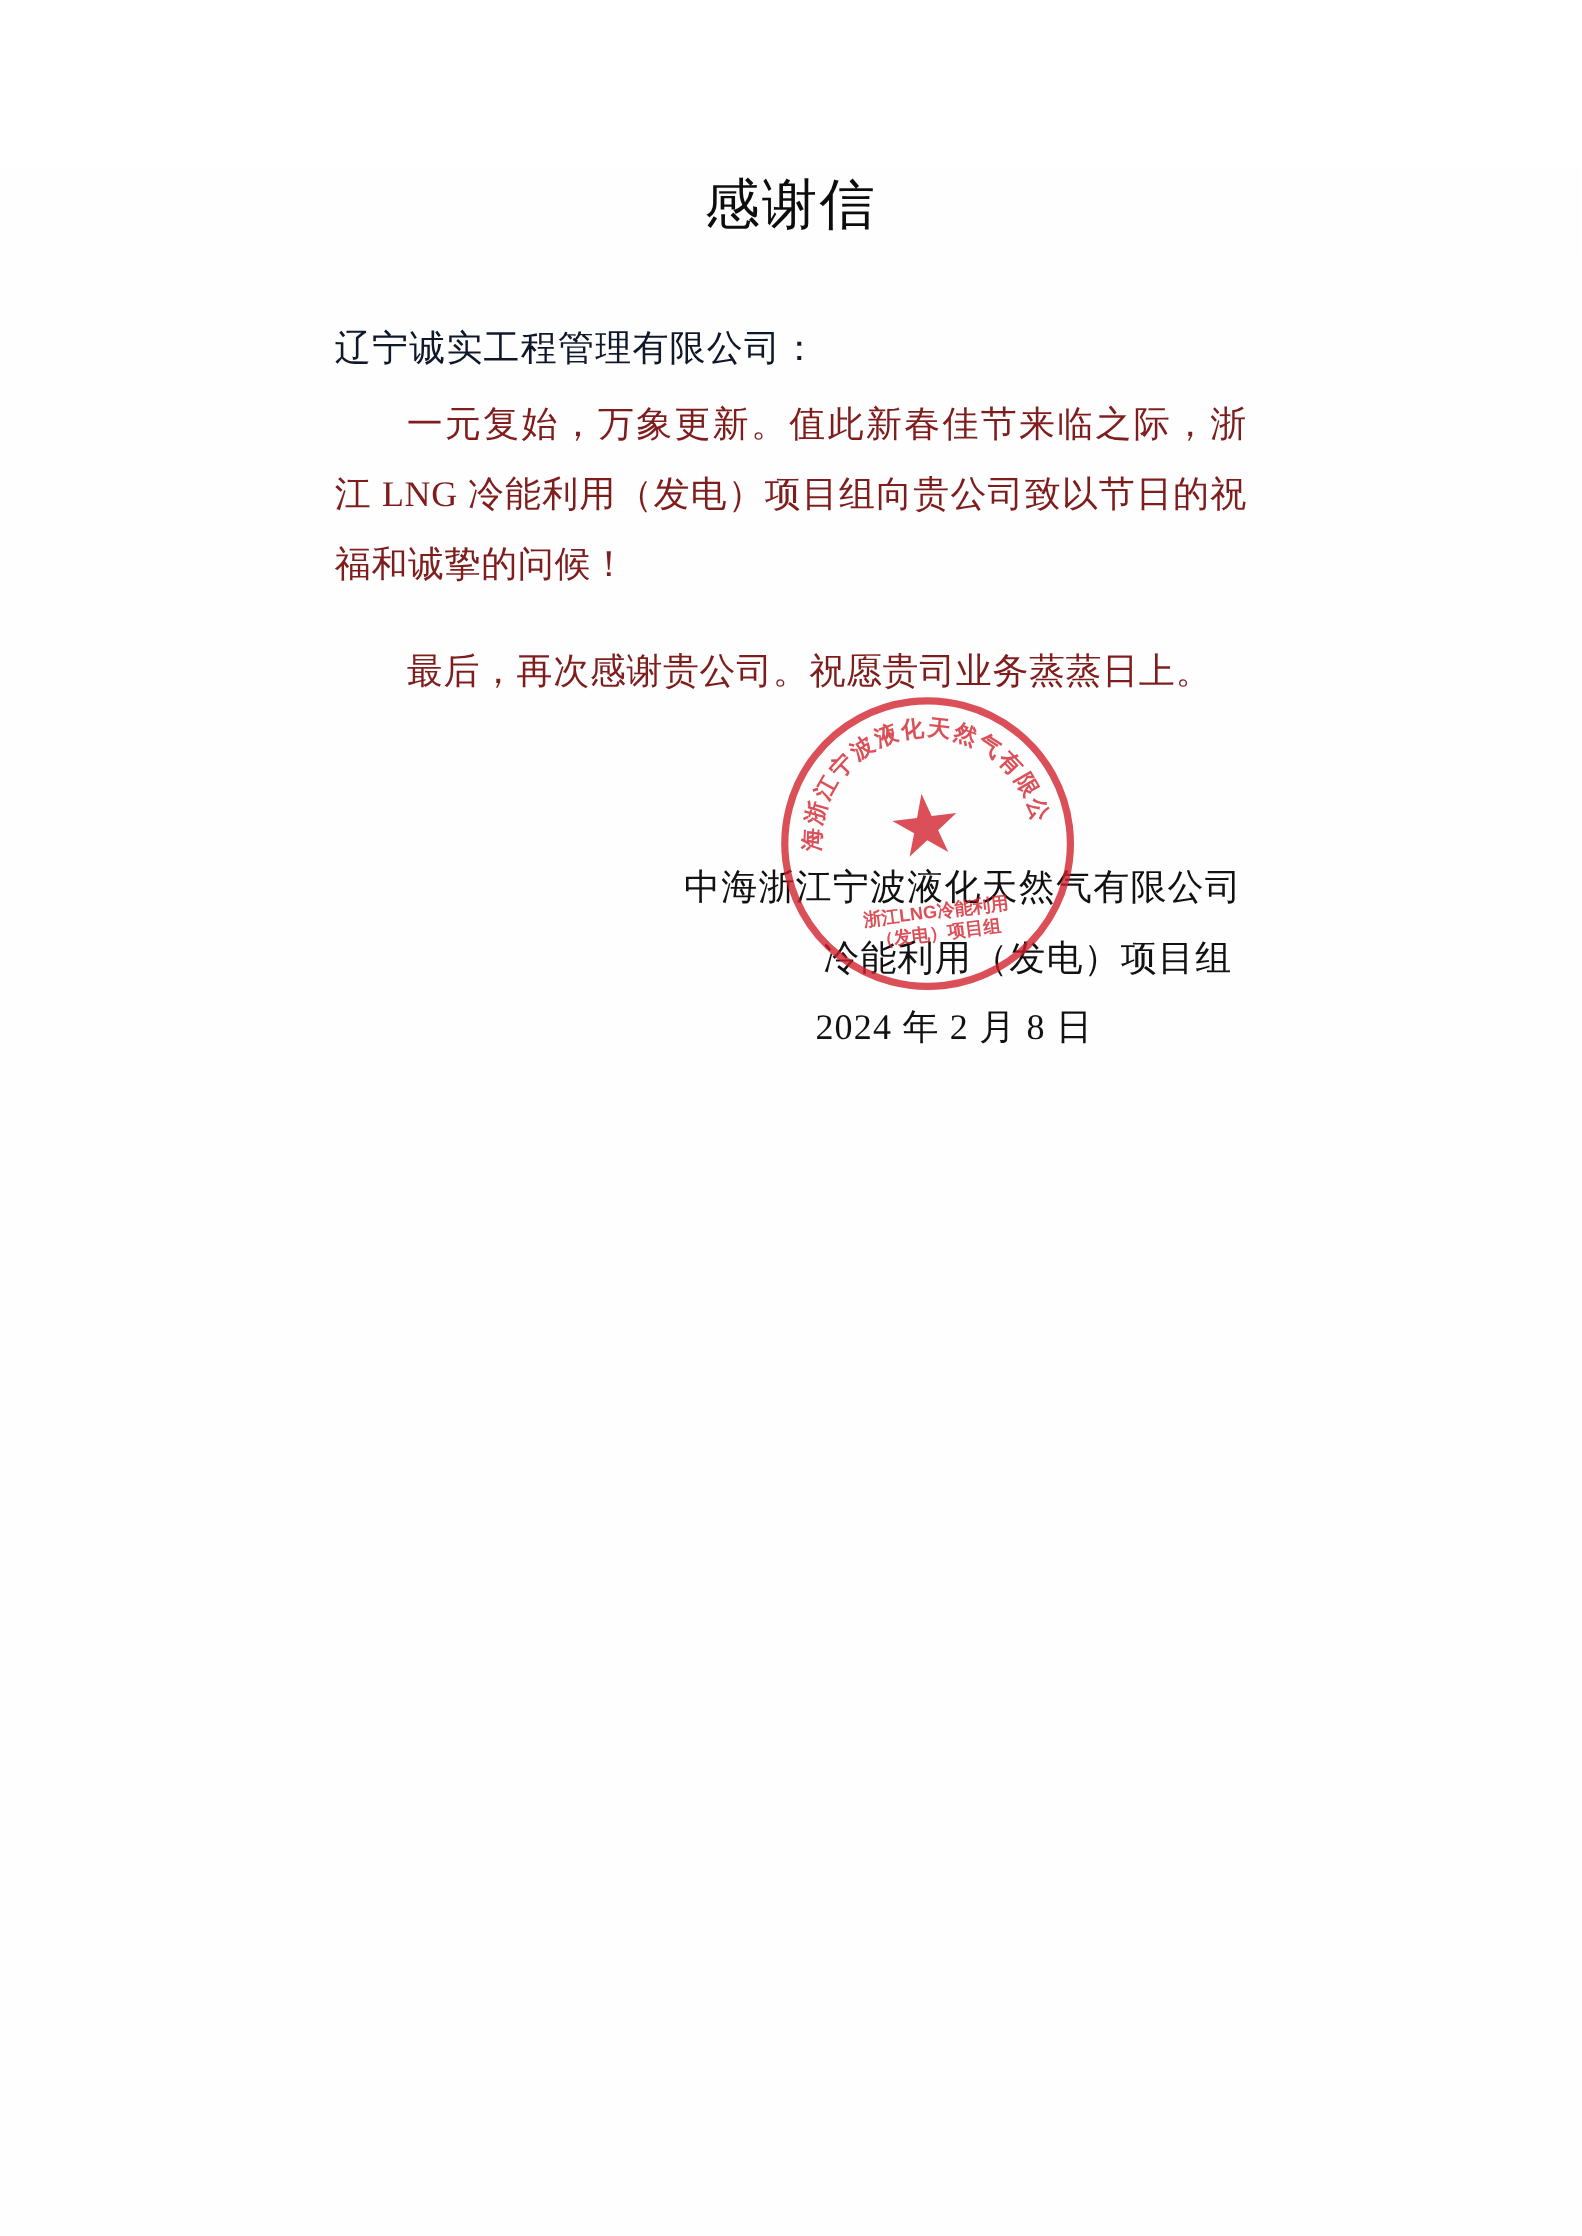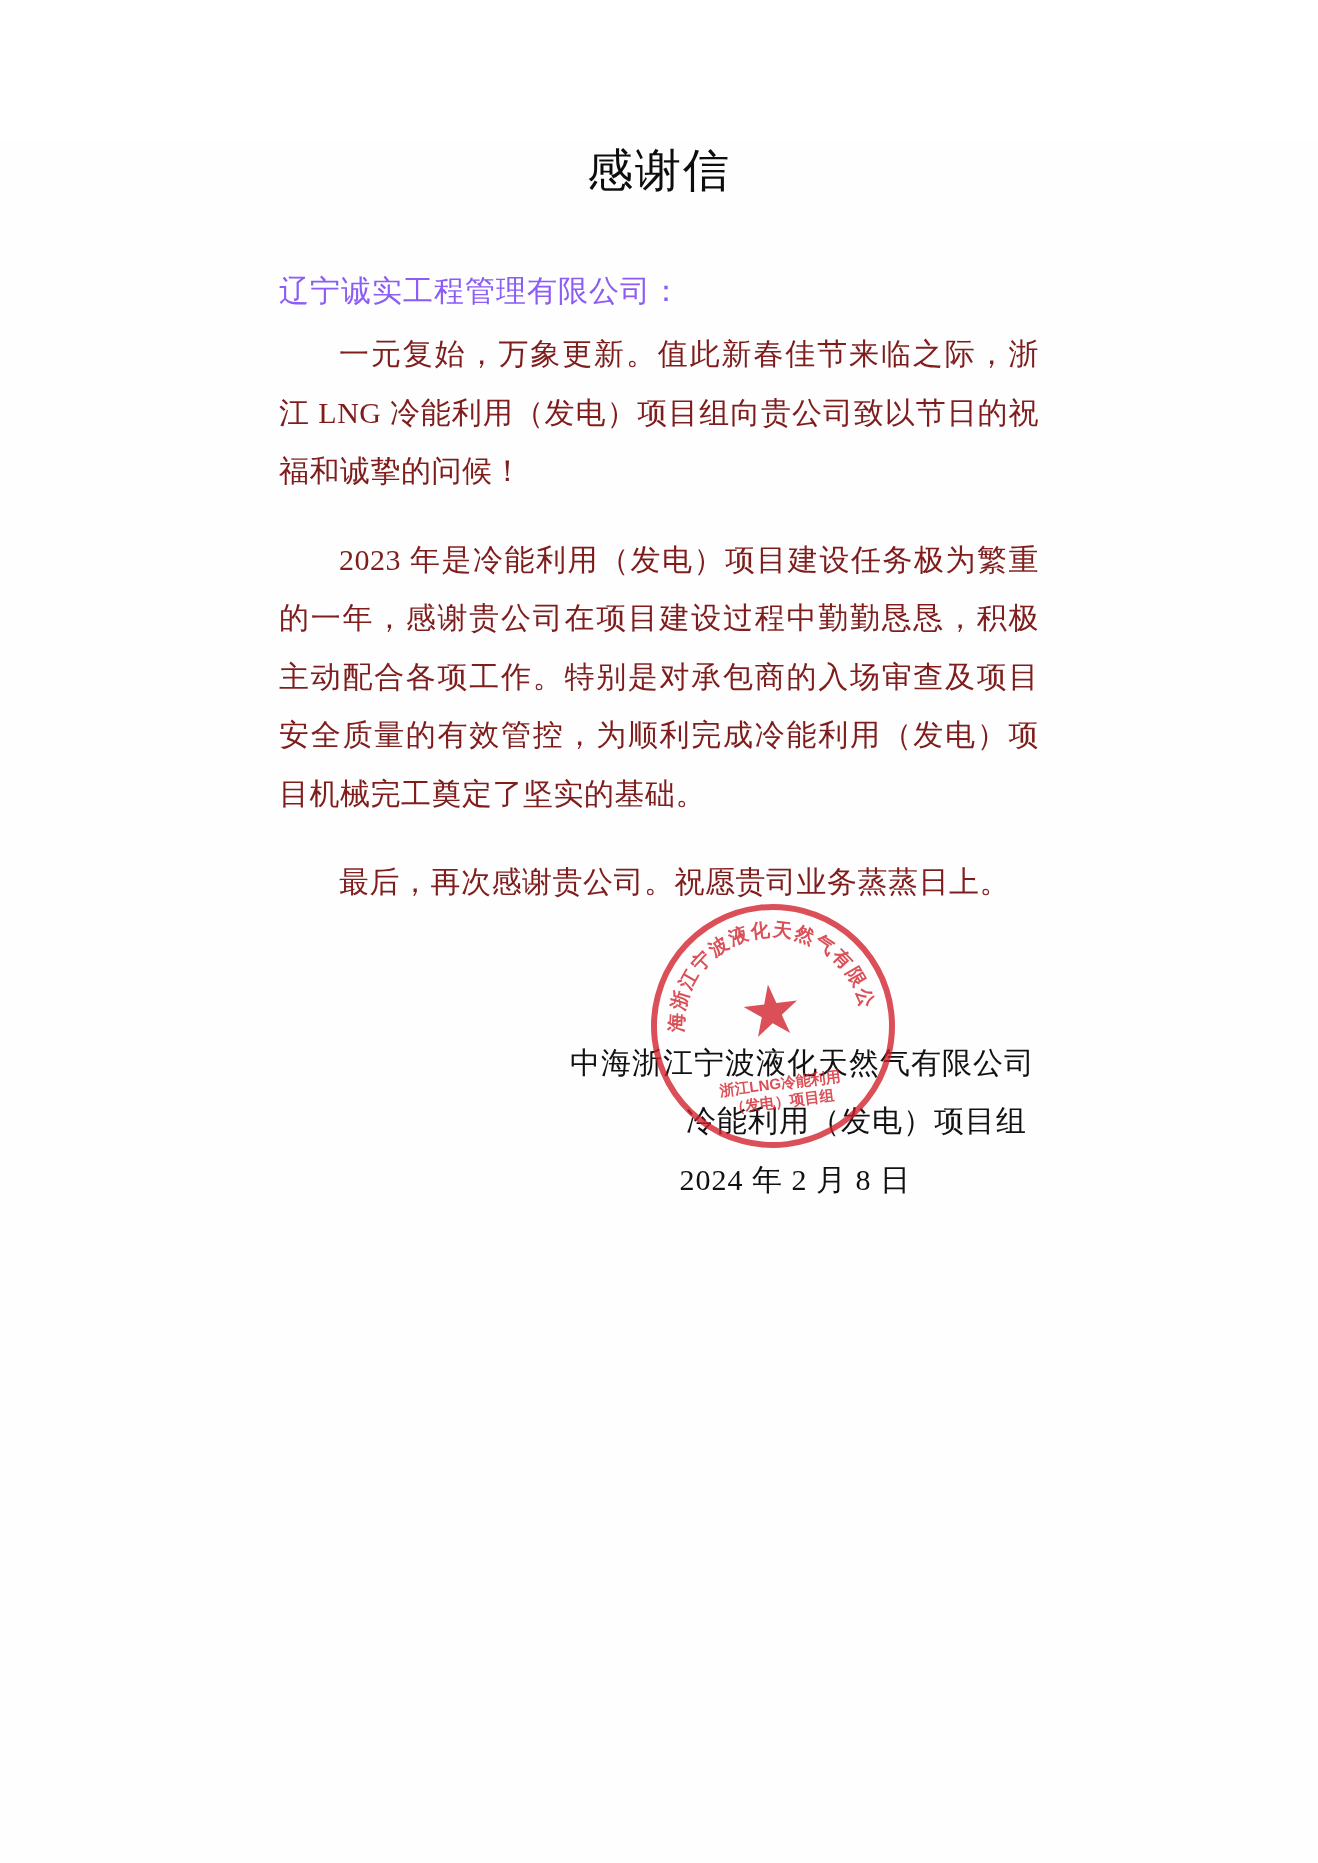--- a/index.html
+++ b/index.html
@@ -30,21 +30,21 @@
     color: #0d0d0d;
   }
   .body-block {
     margin: 0 auto;
     width: 760px;
     padding-top: 60px;
   }
   .salutation {
     font-size: 30px;
     line-height: 1.9;
-    color: #8b5cf6;
+    color: #0f172a;
     letter-spacing: 1px;
   }
   .para {
     font-size: 30px;
     line-height: 1.95;
     text-indent: 2em;
     text-align: justify;
     color: #7f1d1d;
     letter-spacing: 0.5px;
     margin-top: 6px;
@@ -124,21 +124,20 @@
 </head>
 <body>
 
 <div class="page">
 
   <div class="doc-title">感谢信</div>
 
   <div class="body-block">
     <div class="salutation">辽宁诚实工程管理有限公司：</div>
     <p class="para">一元复始，万象更新。值此新春佳节来临之际，浙江 LNG 冷能利用（发电）项目组向贵公司致以节日的祝福和诚挚的问候！</p>
-    <p class="para">2023 年是冷能利用（发电）项目建设任务极为繁重的一年，感谢贵公司在项目建设过程中勤勤恳恳，积极主动配合各项工作。特别是对承包商的入场审查及项目安全质量的有效管控，为顺利完成冷能利用（发电）项目机械完工奠定了坚实的基础。</p>
     <p class="para">最后，再次感谢贵公司。祝愿贵司业务蒸蒸日上。</p>
   </div>
 
   <div class="signature">
     <div class="sig-line">中海浙江宁波液化天然气有限公司</div>
     <div class="sig-line indent1">冷能利用（发电）项目组</div>
     <div class="sig-line date">2024 年 2 月 8 日</div>
 
     <div class="seal">
       <div class="seal-inner">

